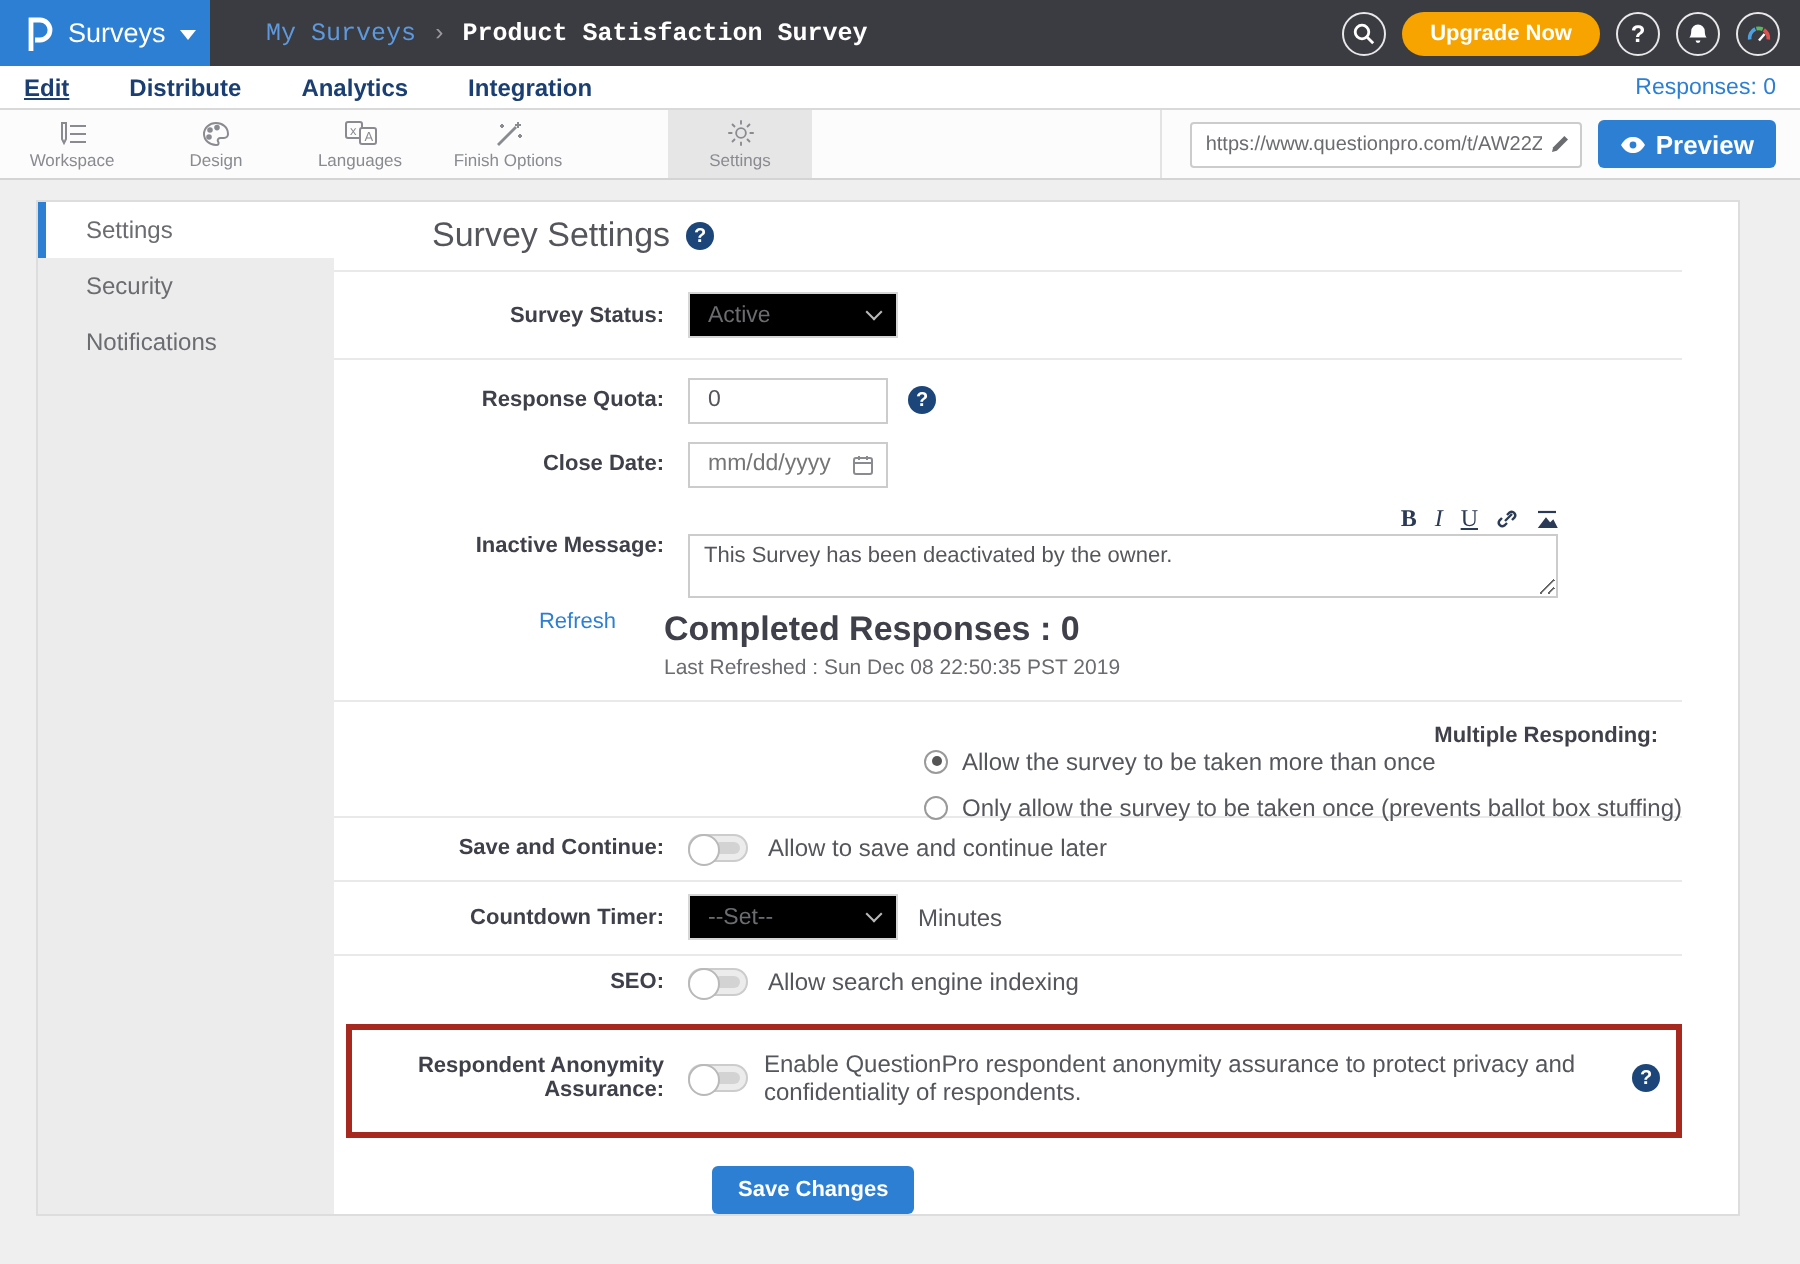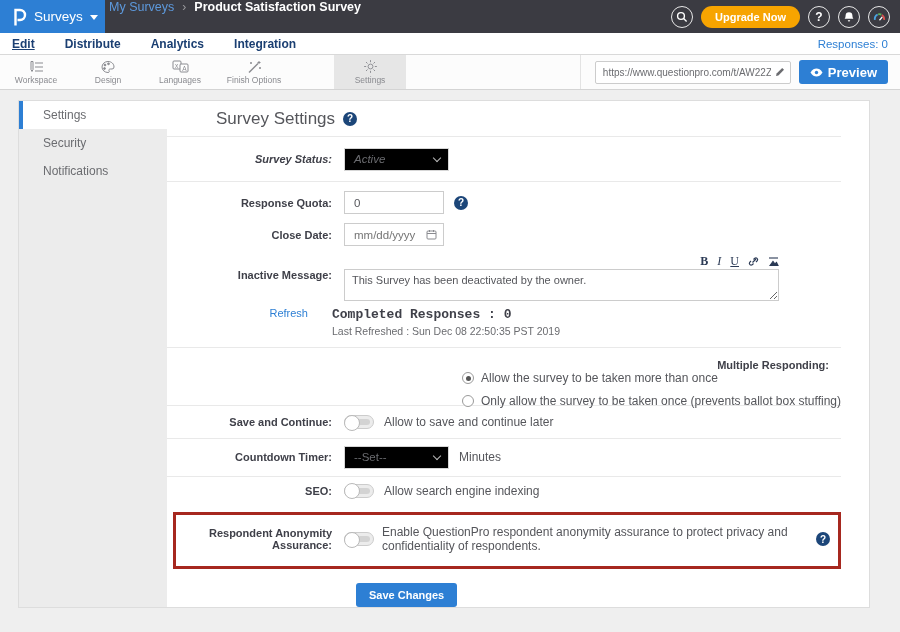--- a/index.html
+++ b/index.html
@@ -4,21 +4,21 @@
 <style>
   * { margin:0; padding:0; box-sizing:border-box; }
   html,body { width:900px; height:632px; }
   body { font-family:"Liberation Sans", sans-serif; background:#efefef; overflow:hidden; }
 
   
   .navbar { height:33px; background:#3b3b42; display:flex; align-items:stretch; }
   .brand { width:105px; background:#2d7fd4; display:flex; align-items:center; padding-left:12px; gap:7px; cursor:pointer;text-align:center; }
   .brand-label { color:#fff; font-size:13.5px; }
   .caret { width:0; height:0; border-left:4px solid transparent; border-right:4px solid transparent; border-top:5px solid #fff; margin-top:2px; }
-  .breadcrumb { display:flex; gap:8px; padding-left:4px; }
+  .breadcrumb { display:flex; align-items:center; gap:8px; padding-left:28px;font-family:Liberation Mono, monospace; }
   .crumb-parent { color:#5d99dc; font-size:12.5px; cursor:pointer; }
   .crumb-sep { color:#9a9a9e; font-size:12px; }
   .crumb-current { color:#fff; font-size:12.5px; font-weight:bold; }
   .nav-actions { margin-left:auto; display:flex; align-items:center; gap:8px; padding-right:10px; }
   .circle-btn { width:22px; height:22px; border:1.5px solid #e8e8e8; border-radius:50%; display:flex; align-items:center; justify-content:center; cursor:pointer; }
   .upgrade-btn { background:#f7a400; color:#fff; font-size:11px; font-weight:bold; border:none; border-radius:11px; height:22px; padding:0 14px; cursor:pointer; }
 
   
   .tabsrow { height:22px; background:#fff; border-bottom:1px solid #d9d9d9; display:flex; align-items:center; padding:0 12px; gap:30px; }
   .sec-tab { color:#1b3f72; font-size:12px; font-weight:bold; cursor:pointer; }
@@ -60,21 +60,21 @@
   .date-box { width:100px; height:23px; border:1px solid #ccc; background:#fff; display:flex; align-items:center; justify-content:space-between; padding:0 6px 0 9px; }
   .date-box input { border:none; outline:none; width:64px; font-size:11.5px; color:#9a9ba0; background:transparent; font-family:"Liberation Sans",sans-serif; }
 
   .group { border-bottom:1px solid #e9e9e9; padding:9px 0 10px 0; }
   .subrow { display:flex; align-items:center; margin-bottom:9px; }
   .fmt-bar { display:flex; justify-content:flex-end; gap:9px; width:612px; margin-bottom:2px; align-items:flex-end; }
   .fmt-btn { font-family:"Liberation Serif", serif; font-size:12px; color:#2b3a55; cursor:pointer; line-height:1; }
   .msg-area { width:435px; height:32px; border:1px solid #ccc; font-size:11px; color:#55565b; padding:4px 7px; resize:both; font-family:"Liberation Sans",sans-serif; outline:none; }
   .refresh-row { display:flex; margin-top:6px; }
   .refresh-link { width:165px; padding-right:24px; text-align:right; font-size:11px; color:#2d7fd4; cursor:pointer; flex-shrink:0; }
-  .resp-line1 { font-size:13px; font-weight:bold; color:#3f4049;font-family:Liberation Mono, monospace; }
+  .resp-line1 { font-size:17px; font-weight:bold; color:#3f4049; }
   .resp-line2 { font-size:10.5px; color:#6b6c70; margin-top:3px; }
 
   .radio { width:12px; height:12px; border:1px solid #9a9a9a; border-radius:50%; position:relative; flex-shrink:0; cursor:pointer; background:#fff; }
   .radio.checked::after { content:""; position:absolute; left:2.5px; top:2.5px; width:5px; height:5px; background:#555; border-radius:50%; }
   .radio-opt { display:flex; align-items:center; gap:7px; font-size:12px; color:#55565b; }
 
   .toggle { width:30px; height:14px; border:1px solid #ccc; border-radius:8px; background:#ececec; position:relative; cursor:pointer; flex-shrink:0; }
   .toggle::before { content:""; position:absolute; right:3px; top:3px; width:13px; height:6px; background:#d3d3d3; border-radius:3px; }
   .toggle::after { content:""; position:absolute; left:-1px; top:-1.5px; width:14px; height:14px; background:#fff; border:1px solid #b9b9b9; border-radius:50%; }
   .tog-text { font-size:12px; color:#55565b; }
@@ -231,21 +231,21 @@
       </div>
     </div>
 
     <div class="main">
 
       <div class="title-row">
         <span class="page-title">Survey Settings</span>
         <span class="help">?</span>
       </div>
 
-      <div class="row" style="height:51px;font-style:italic;">
+      <div class="row" style="height:51px;">
         <span class="lbl">Survey Status:</span>
         <div class="ctl">
           <div class="fake-select">
             <span>Active</span>
             <span class="chev"></span>
           </div>
         </div>
       </div>
 
       <div class="group">

